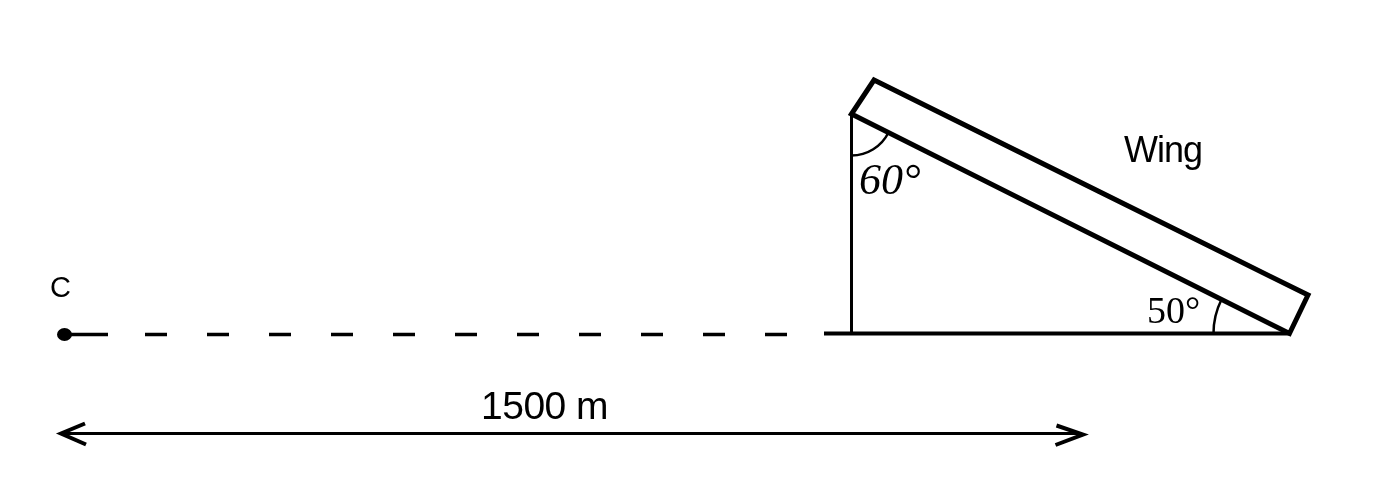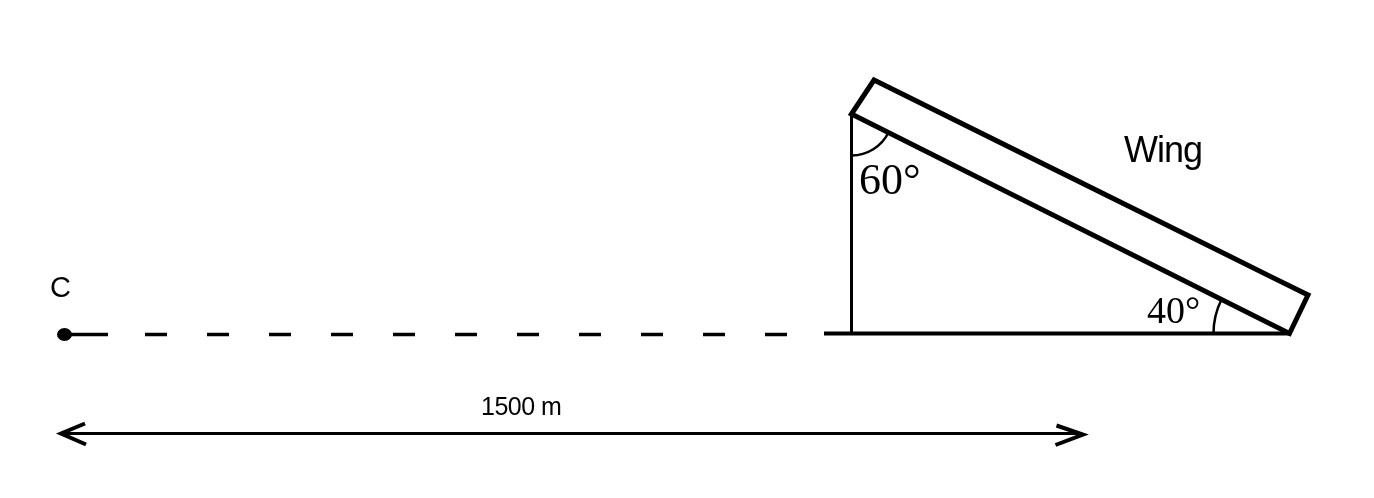--- a/index.html
+++ b/index.html
@@ -21,23 +21,23 @@
   }
   .label {
     position: absolute;
     white-space: nowrap;
     line-height: 1;
     color: var(--ink);
     user-select: none;
   }
   .lbl-point-c   { left: 50px;   top: 273px;  font-size: 29px; }
   .lbl-wing      { left: 1124px; top: 132px;  font-size: 36px; letter-spacing: -1px; }
-  .lbl-distance  { left: 481px;  top: 394px;  font-size: 25px; letter-spacing: -0.5px; text-align: right; }
+  .lbl-distance  { left: 481px;  top: 386px;  font-size: 39px; letter-spacing: -0.5px; text-align: right; }
   .lbl-angle     { font-family: "Liberation Serif", serif; }
-  .lbl-top-angle    { left: 859px;  top: 158px; font-size: 44px; }
+  .lbl-top-angle    { left: 859px;  top: 158px; font-size: 44px; font-style: italic; }
   .lbl-bottom-angle { left: 1147px; top: 291px; font-size: 38px; }
 </style>
 </head>
 <body>
 
 <div class="canvas">
 
   <svg class="diagram-svg" width="1374" height="498" viewBox="0 0 1374 498" fill="none" stroke="currentColor" stroke-linecap="butt">
 
     <ellipse cx="64.5" cy="334.5" rx="7.5" ry="6.5" fill="currentColor" stroke="none"></ellipse>
@@ -56,17 +56,17 @@
     <path d="M 85 423.5 L 61 433.5 L 86 444.5" stroke-width="4"></path>
     <path d="M 1056.5 425.5 L 1083 434.5 L 1055.5 445" stroke-width="4"></path>
   </svg>
 
   <div class="label lbl-point-c">C</div>
 
   <div class="label lbl-angle lbl-top-angle">60°</div>
 
   <div class="label lbl-wing">Wing</div>
 
-  <div class="label lbl-angle lbl-bottom-angle">40°</div>
+  <div class="label lbl-angle lbl-bottom-angle">50°</div>
 
   <div class="label lbl-distance">1500 m</div>
 
 </div>
 
 </body></html>

